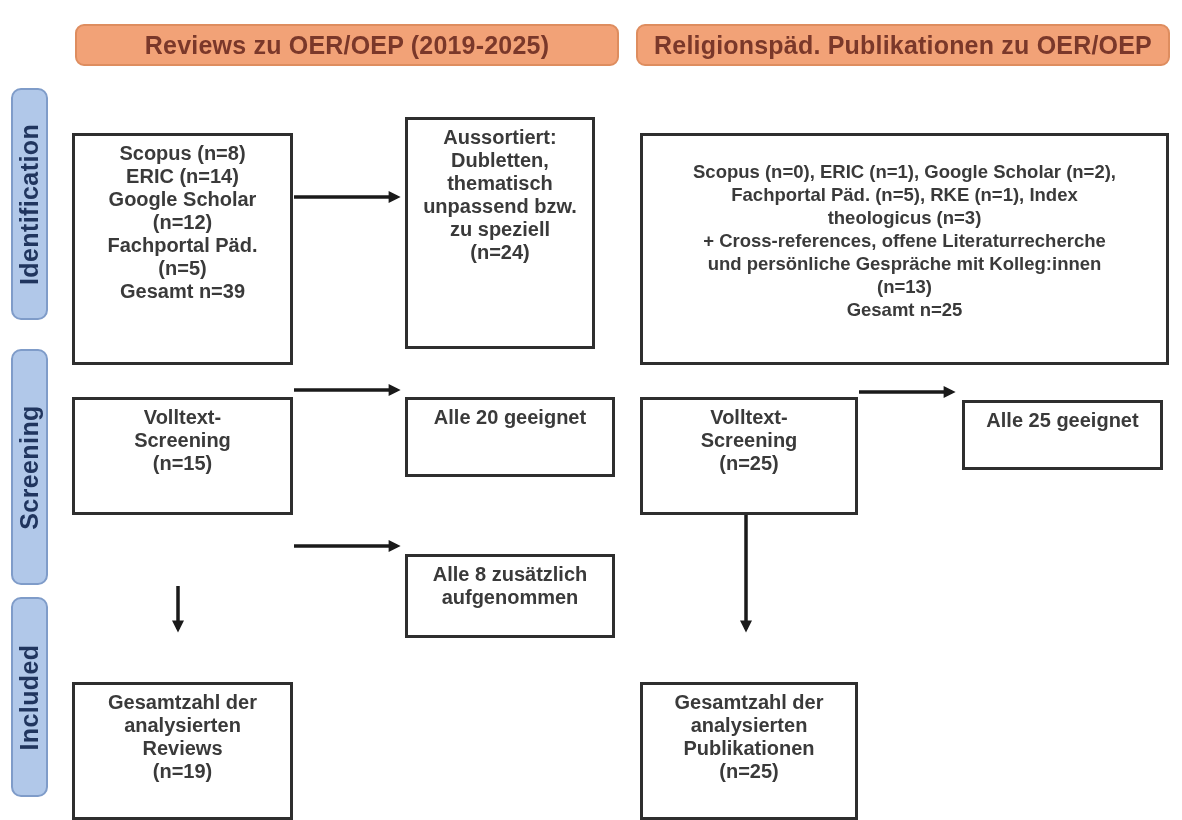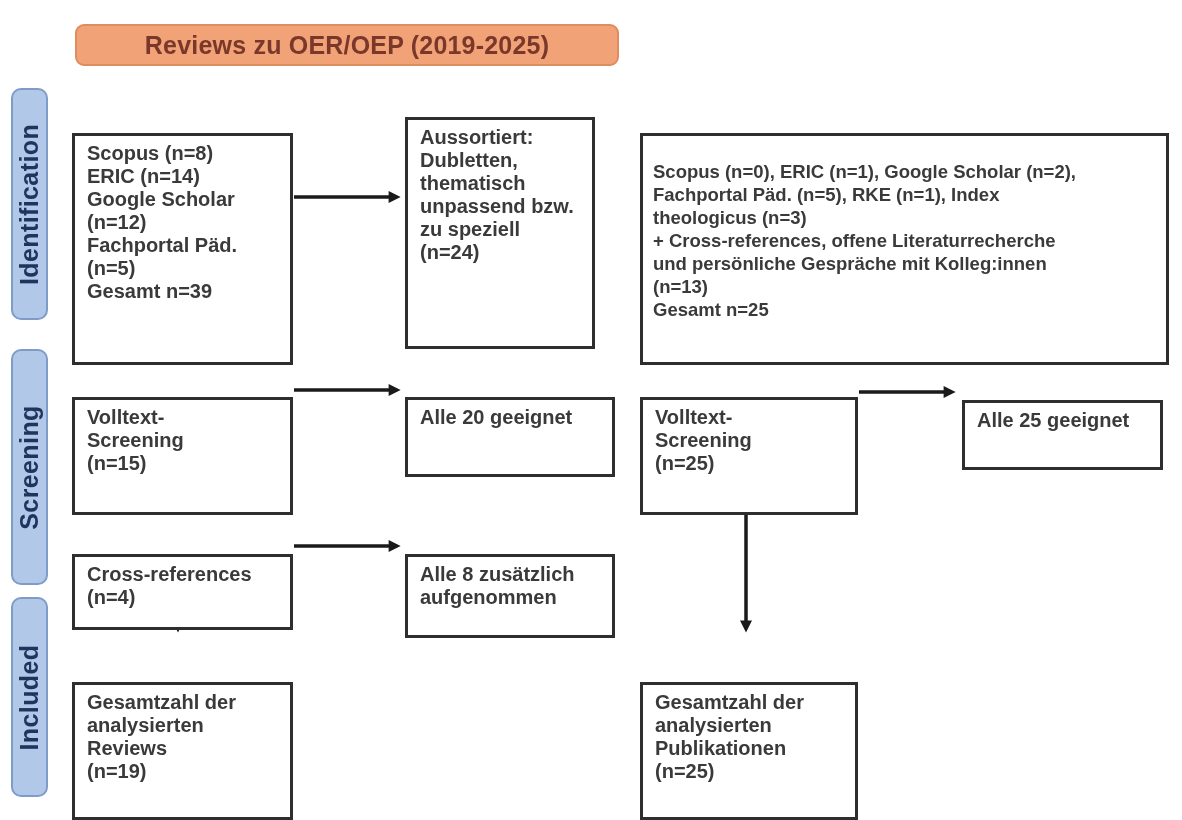--- a/index.html
+++ b/index.html
@@ -1,18 +1,18 @@
 <!DOCTYPE html>
 <html style="--header_fill: #F2A277; --header_border: #DE8D5F; --header_text: #7A382A; --stage_fill: #B1C8E9; --stage_border: #7F9CC9; --stage_text: #20355E; --box_border: #2E2E2E; --box_text: #3A3A3A; --arrow: #1A1A1A;"><head>
 <meta charset="utf-8">
 <style>
   html,body{margin:0;padding:0;background:#ffffff;}
   .canvas{
     position:relative;width:1182px;height:820px;background:#ffffff;
-    font-family:"Liberation Sans",sans-serif;overflow:hidden;
+    font-family:"Liberation Sans",sans-serif;overflow:hidden;text-align:center;
   }
   .arrows{position:absolute;left:0;top:0;width:1182px;height:820px;}
   .arrows line{stroke:var(--arrow,#1a1a1a);stroke-width:3.5;}
   .arrows marker path{fill:var(--arrow,#1a1a1a);}
   .hdr{
     position:absolute;box-sizing:border-box;display:flex;align-items:center;justify-content:center;
     background:var(--header_fill,#F2A277);border:2px solid var(--header_border,#DE8D5F);
     border-radius:9px;color:var(--header_text,#7A382A);
     font-weight:bold;font-size:25px;letter-spacing:0.2px;
   }
@@ -50,20 +50,23 @@
     <line x1="294" y1="546" x2="397" y2="546" marker-end="url(#ah)"></line>
     <line x1="178" y1="586" x2="178" y2="629" marker-end="url(#ah)"></line>
     <line x1="746" y1="321" x2="746" y2="345" marker-end="url(#ah)"></line>
     <line x1="859" y1="392" x2="952" y2="392" marker-end="url(#ah)"></line>
     <line x1="746" y1="471" x2="746" y2="629" marker-end="url(#ah)"></line>
   </svg>
 
   <div class="hdr" style="left:75px;top:24px;width:544px;height:42px">
     <span>Reviews zu OER/OEP (2019-2025)</span>
   </div>
+  <div class="hdr" style="left:636px;top:24px;width:534px;height:42px">
+    <span>Religionspäd. Publikationen zu OER/OEP</span>
+  </div>
 
   <div class="pill" style="left:11px;top:88px;width:37px;height:232px">
     <span>Identification</span>
   </div>
   <div class="pill" style="left:11px;top:349px;width:37px;height:236px">
     <span>Screening</span>
   </div>
   <div class="pill" style="left:11px;top:597px;width:37px;height:200px">
     <span>Included</span>
   </div>
@@ -78,22 +81,20 @@
   <div class="box" style="left:405px;top:72px;width:190px;height:232px">Aussortiert:
 Dubletten,
 thematisch
 unpassend bzw.
 zu speziell
 (n=24)</div>
   <div class="box" style="left:72px;top:352px;width:221px;height:118px">Volltext-
 Screening
 (n=15)</div>
   <div class="box" style="left:405px;top:352px;width:210px;height:80px">Alle 20 geeignet</div>
-  <div class="box" style="left:72px;top:509px;width:221px;height:76px">Cross-references
-(n=4)</div>
   <div class="box" style="left:405px;top:509px;width:210px;height:84px">Alle 8 zusätzlich
 aufgenommen</div>
   <div class="box" style="left:72px;top:637px;width:221px;height:138px">Gesamtzahl der
 analysierten
 Reviews
 (n=19)</div>
 
   <div class="box small" style="left:640px;top:88px;width:529px;height:232px">Scopus (n=0), ERIC (n=1), Google Scholar (n=2),
 Fachportal Päd. (n=5), RKE (n=1), Index
 theologicus (n=3)

